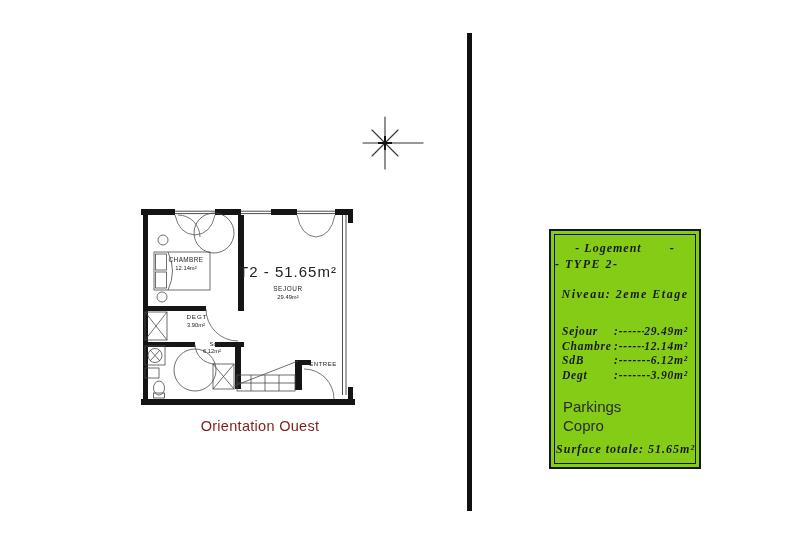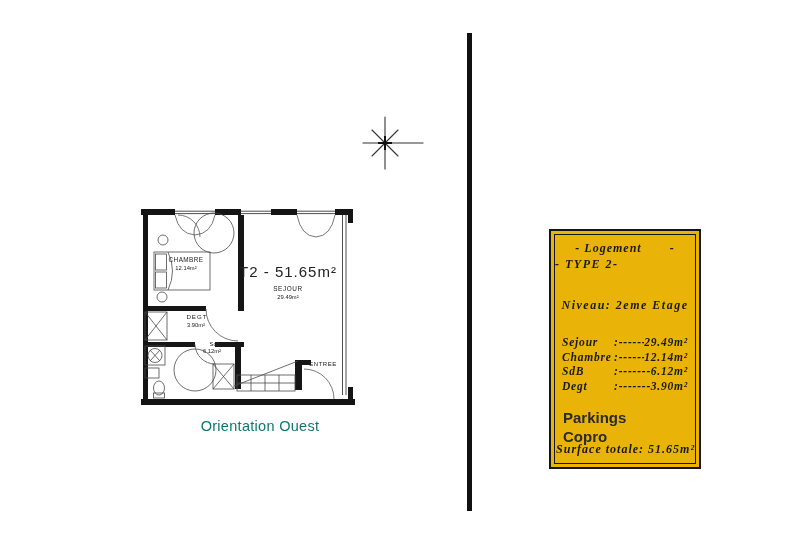--- a/index.html
+++ b/index.html
@@ -5,43 +5,43 @@
   html,body{margin:0;padding:0;}
   body{
     width:800px;height:552px;position:relative;background:#ffffff;
     font-family:"Liberation Sans",sans-serif;color:#1a1a1a;overflow:hidden;
   }
   .divider{position:absolute;left:467px;top:33px;width:5px;height:478px;background:#111;}
   .star{position:absolute;left:350px;top:112px;}
   .plan{position:absolute;left:138px;top:196px;}
   .plan-caption{
     position:absolute;left:150px;top:418px;width:220px;text-align:center;
-    font-size:14.5px;color:#0f766e;letter-spacing:0.3px;
+    font-size:14.5px;color:#7f1d1d;letter-spacing:0.3px;
   }
   
   .panel{
     position:absolute;left:549px;top:229px;width:152px;height:240px;
-    border:2px solid #151515;padding:3px;box-sizing:border-box;background:#eab308;
+    border:2px solid #151515;padding:3px;box-sizing:border-box;background:#84cc16;
   }
   .panel-inner{
     border:1px solid #151515;width:100%;height:100%;box-sizing:border-box;
     position:relative;font-family:"Liberation Serif",serif;
     font-style:italic;font-weight:bold;color:#1a1a1a;
   }
   .p-title{white-space:pre;text-align:center;font-size:12px;letter-spacing:1px;padding-top:6px;}
   .p-type{text-align:left;font-size:12px;letter-spacing:1.5px;margin-top:1px;}
-  .p-niveau{text-align:center;font-size:12px;letter-spacing:1.5px;margin-top:26px;}
+  .p-niveau{text-align:center;font-size:12px;letter-spacing:1.5px;margin-top:15px;}
   .p-rows{margin-top:22px;padding:0 7px;}
   .p-row{display:flex;font-size:11.5px;letter-spacing:0.8px;line-height:14.5px;}
   .p-row .lbl{width:52px;flex:none;}
   .p-row .dash{flex:1;overflow:hidden;white-space:nowrap;}
   .p-row .val{text-align:right;flex:none;}
   .p-park{
     margin-top:15px;padding-left:8px;font-family:"Liberation Sans",sans-serif;
-    font-style:normal;font-weight:bold;font-size:15px;line-height:19px;color:#2b2b2b;
+    font-style:normal;font-weight:normal;font-size:15px;line-height:19px;color:#2b2b2b;
   }
   .p-surface{
     position:absolute;left:0;bottom:6px;width:100%;text-align:right;
     font-size:12px;letter-spacing:1px;
   }
   svg text{fill:#222;font-family:"Liberation Sans",sans-serif;}
 </style>
 </head>
 <body>
 

